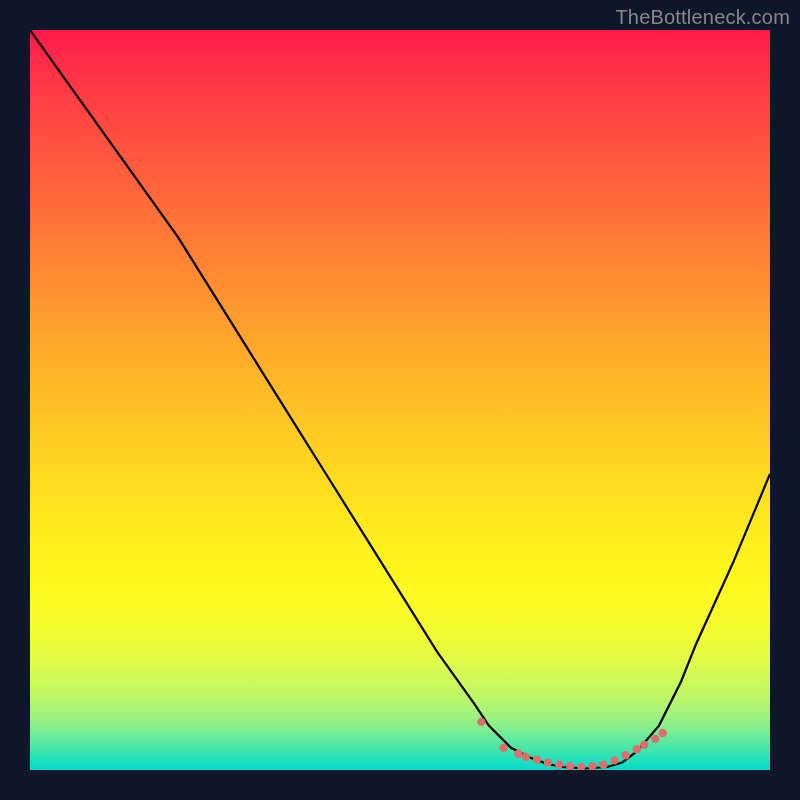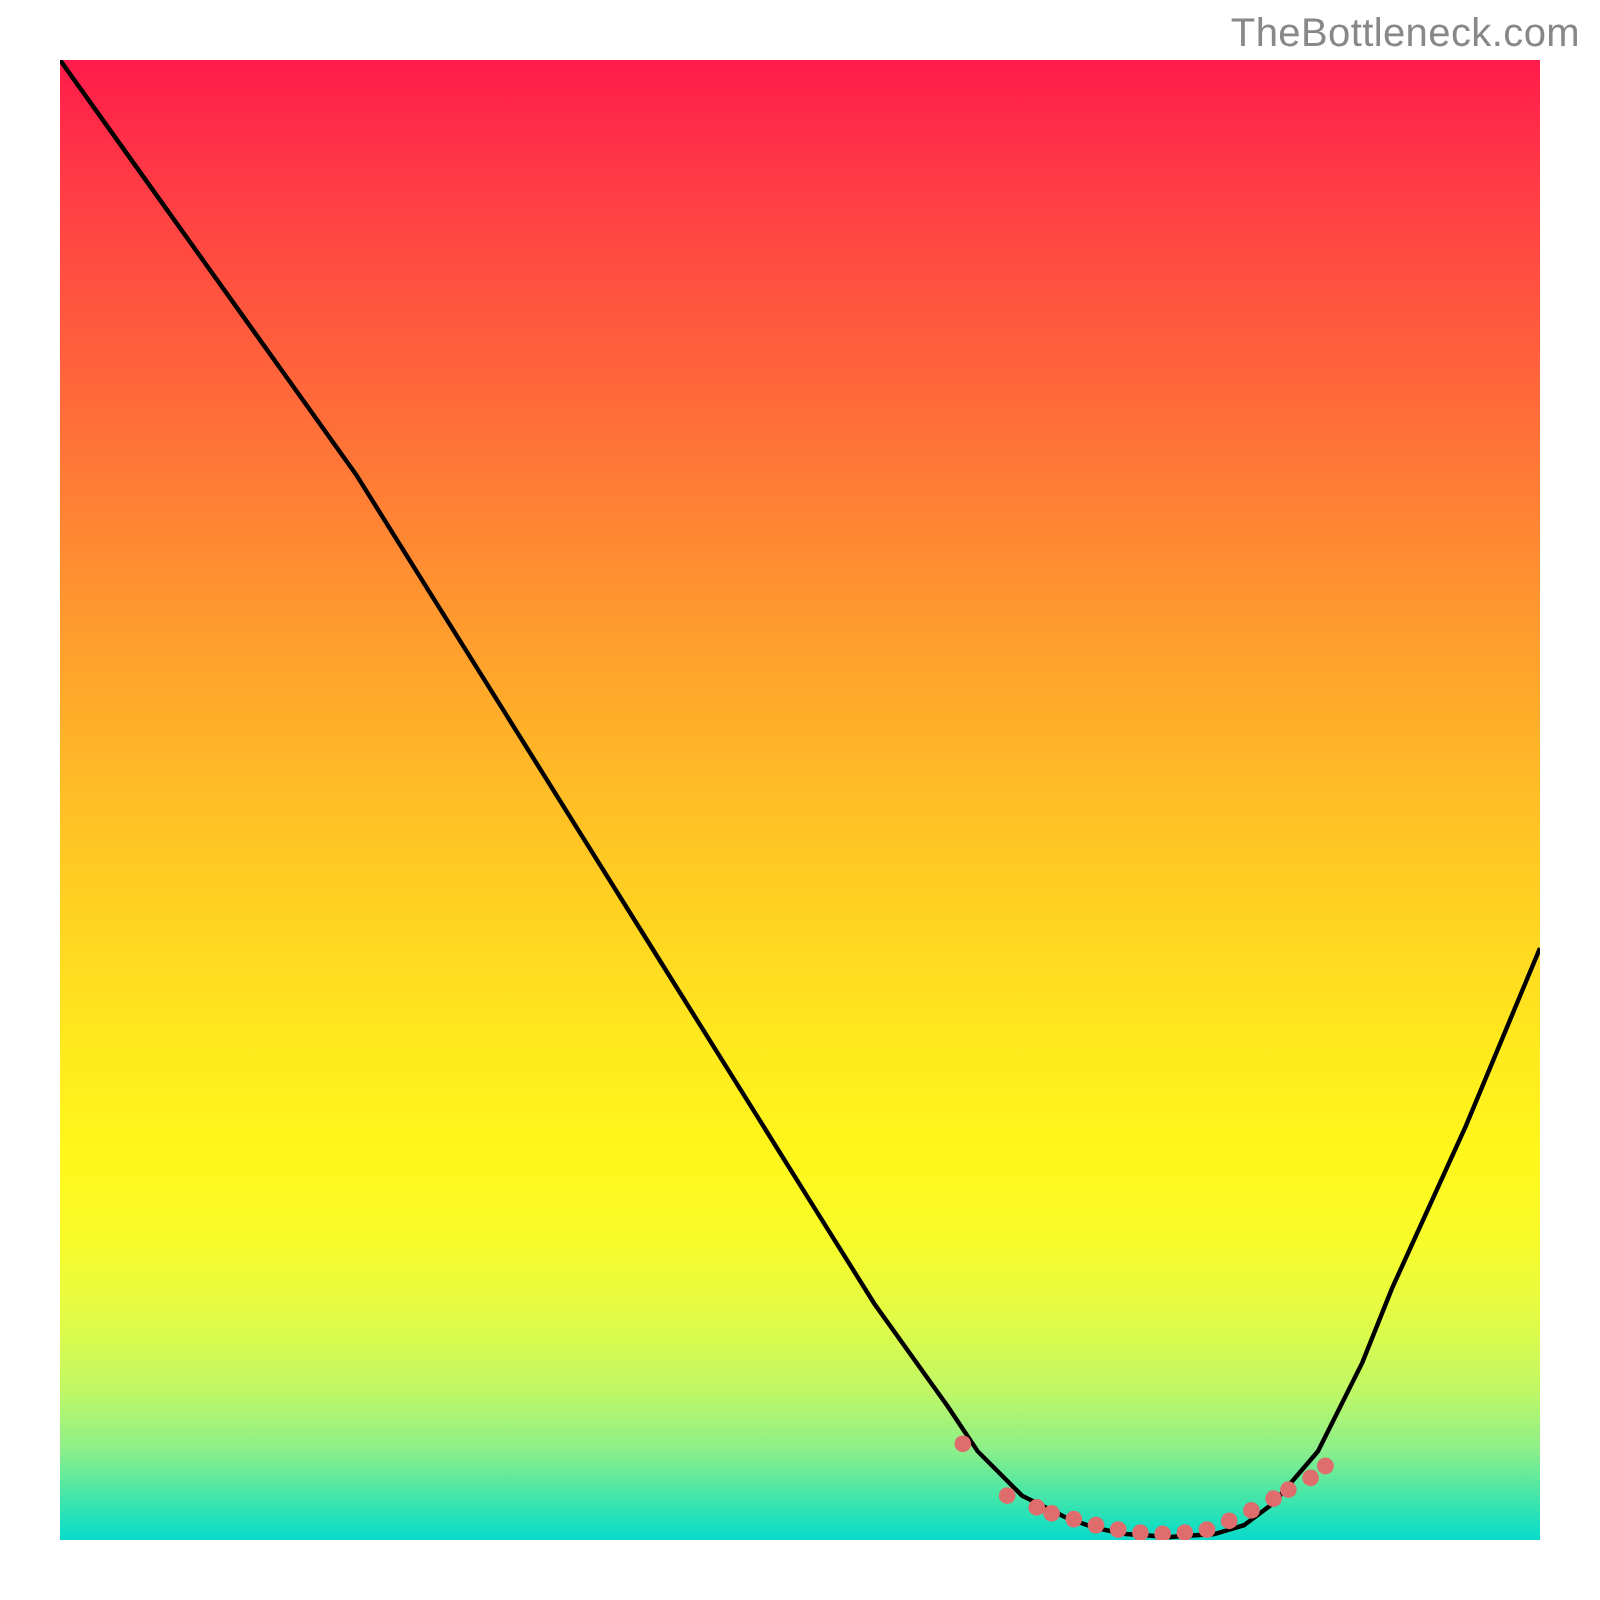--- a/index.html
+++ b/index.html
@@ -10,21 +10,21 @@
     background: #000;
     overflow: hidden;
     font-family: Arial, Helvetica, sans-serif;
   }
   .frame {
     position: absolute;
     left: 0;
     top: 0;
     width: 800px;
     height: 800px;
-    background: #ffffff;
+    background: #0f172a;
   }
   .plot {
     position: absolute;
     left: 30px;
     top: 30px;
     width: 740px;
     height: 740px;
     
     background: linear-gradient(to bottom,
       #ff1b4b 0%,

